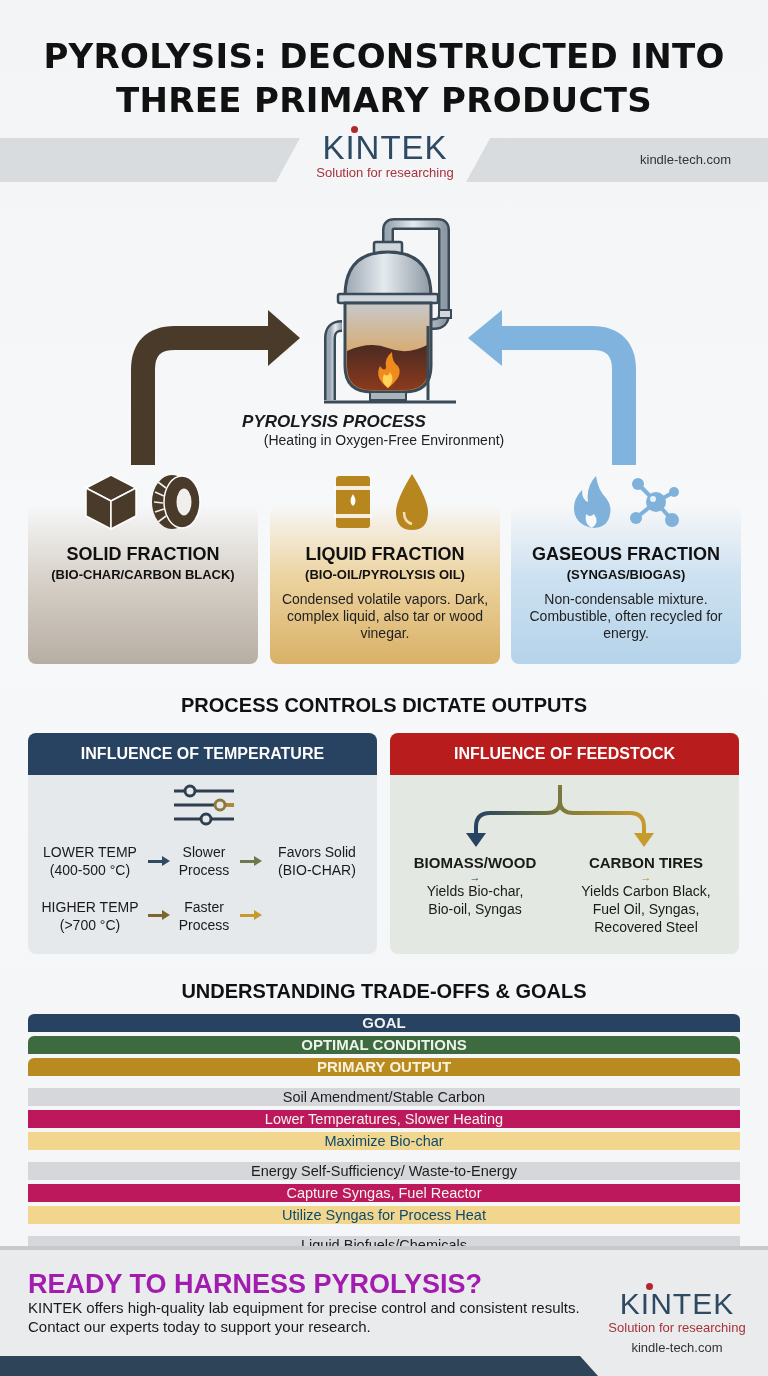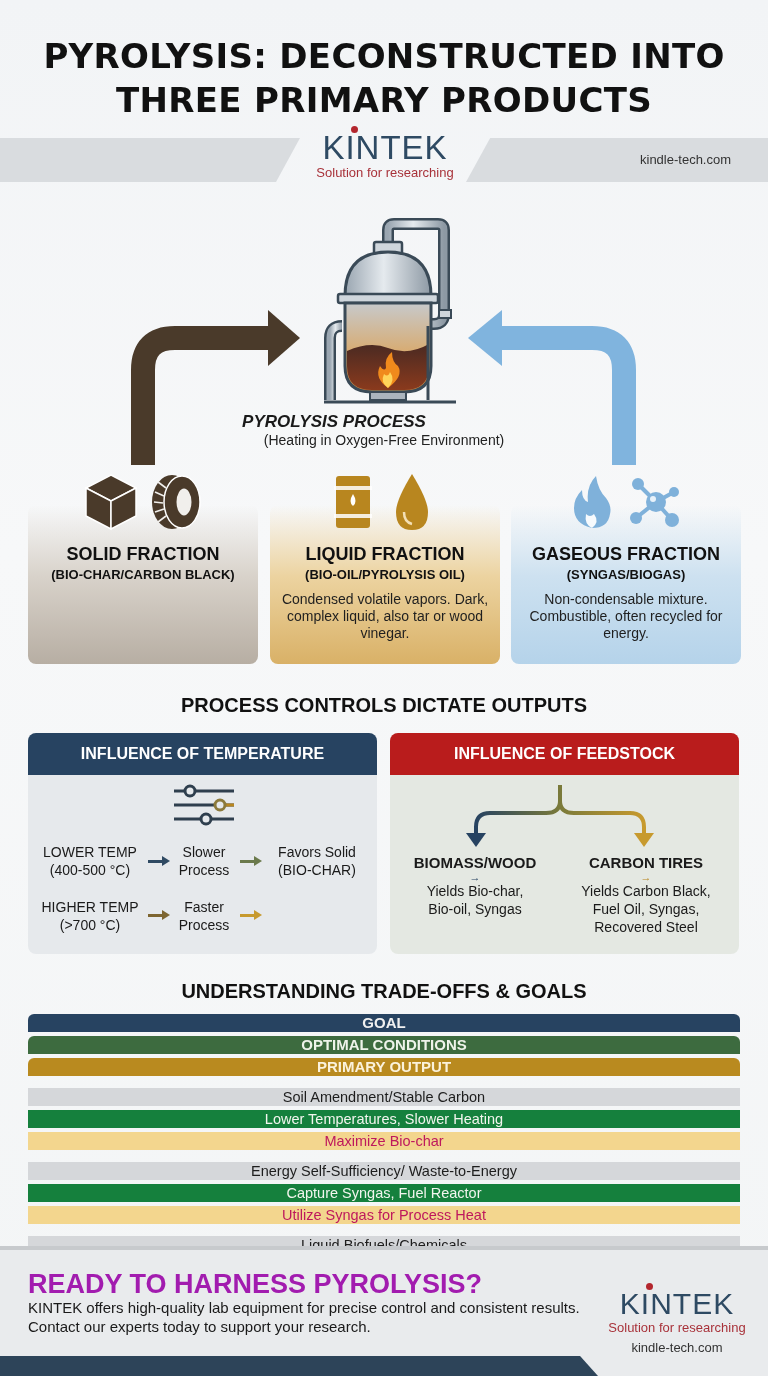--- a/index.html
+++ b/index.html
@@ -65,22 +65,22 @@
   
   .tbl { left: 28px; top: 1014px; width: 712px; }
   .tbl-row { display: flex; gap: 4px; margin-bottom: 4px; flex-direction: column; }
   .tbl-cell { flex: 1; display: flex; align-items: center; justify-content: center; text-align: center; font-size: 14.5px; line-height: 18px; }
   .th { height: 35px; color: #fff; font-weight: 700; font-size: 15px; border-radius: 6px 6px 0 0; }
   .th.c0 { background: #274361; color: #f0f0f0; }
   .th.c1 { background: #3d6b3f; color: #eef3ea; }
   .th.c2 { background: #b98a1f; color: #fbf2dc; }
   .td { height: 53px; }
   .td.c0 { background: #d5d7da; color: #1d1d1d; margin-top: 8px; }
-  .td.c1 { background: #15803d; color: #f2f5ee; }
-  .td.c2 { background: #f3d68e; color: #be185d; }
+  .td.c1 { background: #be185d; color: #f2f5ee; }
+  .td.c2 { background: #f3d68e; color: #0c4a6e; }
 
   
   .footer-band { left: 0; top: 1246px; width: 768px; height: 130px; background: #e9ebed; border-top: 4px solid #c7cacd; }
   .footer-title { left: 28px; top: 1269px; font-weight: 700; font-size: 27px; color: #a21caf; }
   .footer-text { left: 28px; top: 1298px; width: 560px; font-size: 15px; line-height: 19px; color: #1a1a1a; }
   .footer-bar { left: 0; top: 1356px; width: 598px; height: 20px; background: #2d4459;
     clip-path: polygon(0 0, 97% 0, 100% 100%, 0 100%); }
   .logo-bottom { left: 604px; top: 1288px; width: 146px; }
   .logo-bottom .logo-word { font-size: 30px; line-height: 32px; }
   .logo-bottom .logo-word .dot { left: 26px; top: -5px; }

